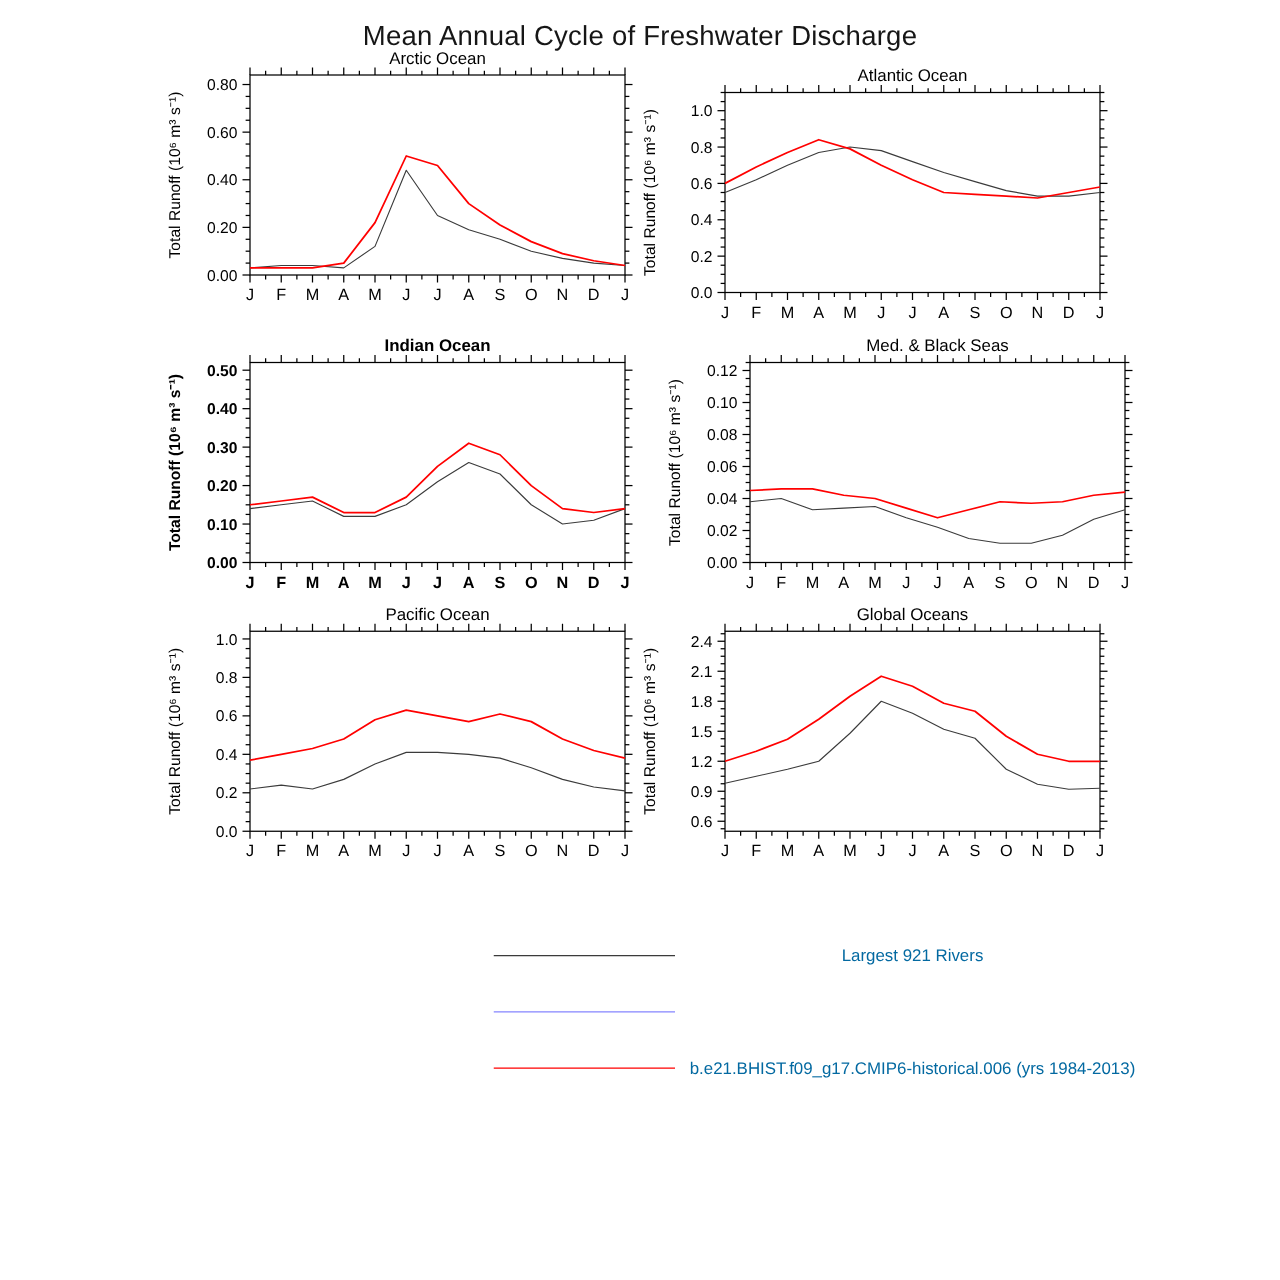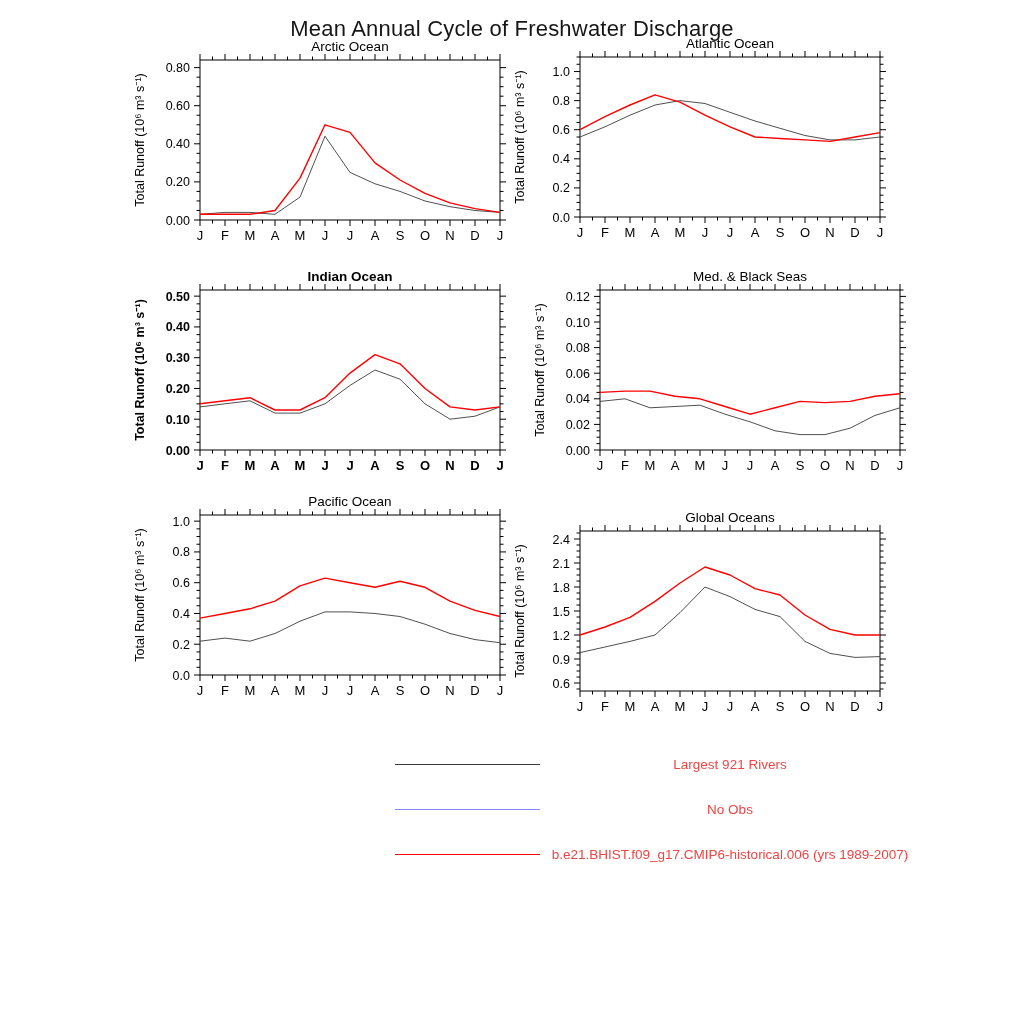--- a/index.html
+++ b/index.html
@@ -15,21 +15,21 @@
     letter-spacing: 0.2px;
   }
   .subplot { position: absolute; width: 420px; height: 208px; }
   .subplot svg { display: block; width: 420px; height: 208px; overflow: visible; }
   svg text { font-family: "Liberation Sans", sans-serif; }
   .legend { position: absolute; left: 395px; top: 742px; }
   .legend-row { display: flex; align-items: center; height: 45px; }
   .legend-line { width: 145px; flex: 0 0 145px; }
   .legend-label {
     width: 380px; text-align: center; font-size: 13.5px;
-    white-space: nowrap; color: #ef4444;
+    white-space: nowrap; color: #0369a1;
   }
 </style>
 </head>
 <body>
 
 <h1 class="figure-title">Mean Annual Cycle of Freshwater Discharge</h1>
 
 <div class="subplot" style="left:100px; top:40px;">
     <svg viewBox="0 0 420 208">
       <text x="250" y="11" text-anchor="middle" font-size="13.5" fill="#000">Arctic Ocean</text>
@@ -134,21 +134,21 @@
       <line stroke="#000" stroke-width="1" x1="387.5" y1="180" x2="387.5" y2="183.5"></line>
       <line stroke="#000" stroke-width="1" x1="387.5" y1="16.5" x2="387.5" y2="20"></line>
       <line stroke="#000" stroke-width="1" x1="400" y1="180" x2="400" y2="186"></line>
       <line stroke="#000" stroke-width="1" x1="400" y1="14" x2="400" y2="20"></line>
       <text x="400" y="200" text-anchor="middle" font-size="13" fill="#000">J</text>
       <rect stroke="#000" stroke-width="1" x="100" y="20" width="300" height="160" fill="none"></rect>
       <polyline points="100.0,174.3 125.0,172.4 150.0,172.4 175.0,174.3 200.0,157.1 225.0,96.2 250.0,132.4 275.0,143.8 300.0,151.4 325.0,161.0 350.0,166.7 375.0,170.5 400.0,172.4" fill="none" stroke="#3b3b3b" stroke-width="0.9" stroke-linejoin="round"></polyline>
       <polyline points="100.0,174.3 125.0,174.3 150.0,174.3 175.0,170.5 200.0,138.1 225.0,84.8 250.0,92.4 275.0,122.9 300.0,140.0 325.0,153.3 350.0,162.9 375.0,168.6 400.0,172.4" fill="none" stroke="#ff0000" stroke-width="1.4" stroke-linejoin="round"></polyline>
     </svg>
   </div>
-<div class="subplot" style="left:480px; top:37px;">
+<div class="subplot" style="left:480px; top:54px;">
     <svg viewBox="0 0 420 208">
       <text x="250" y="11" text-anchor="middle" font-size="13.5" fill="#000">Atlantic Ocean</text>
       <text transform="translate(44 100) rotate(-90)" text-anchor="middle" font-size="12.5" fill="#000">Total Runoff (10⁶ m³ s⁻¹)</text>
       <line stroke="#000" stroke-width="1" x1="94" y1="180" x2="100" y2="180"></line>
       <line stroke="#000" stroke-width="1" x1="400" y1="180" x2="406" y2="180"></line>
       <text x="90" y="184.5" text-anchor="end" font-size="12.5" fill="#000">0.0</text>
       <line stroke="#000" stroke-width="1" x1="94" y1="150.9090909090909" x2="100" y2="150.9090909090909"></line>
       <line stroke="#000" stroke-width="1" x1="400" y1="150.9090909090909" x2="406" y2="150.9090909090909"></line>
       <text x="90" y="155.4090909090909" text-anchor="end" font-size="12.5" fill="#000">0.2</text>
       <line stroke="#000" stroke-width="1" x1="94" y1="121.81818181818181" x2="100" y2="121.81818181818181"></line>
@@ -509,21 +509,21 @@
       <line stroke="#000" stroke-width="1" x1="387.5" y1="180" x2="387.5" y2="183.5"></line>
       <line stroke="#000" stroke-width="1" x1="387.5" y1="16.5" x2="387.5" y2="20"></line>
       <line stroke="#000" stroke-width="1" x1="400" y1="180" x2="400" y2="186"></line>
       <line stroke="#000" stroke-width="1" x1="400" y1="14" x2="400" y2="20"></line>
       <text x="400" y="200" text-anchor="middle" font-size="13" fill="#000">J</text>
       <rect stroke="#000" stroke-width="1" x="100" y="20" width="300" height="160" fill="none"></rect>
       <polyline points="100.0,131.4 125.0,128.8 150.0,137.8 175.0,136.5 200.0,135.2 225.0,144.2 250.0,151.8 275.0,160.8 300.0,164.6 325.0,164.6 350.0,158.2 375.0,145.4 400.0,137.8" fill="none" stroke="#3b3b3b" stroke-width="0.9" stroke-linejoin="round"></polyline>
       <polyline points="100.0,122.4 125.0,121.1 150.0,121.1 175.0,126.2 200.0,128.8 225.0,136.5 250.0,144.2 275.0,137.8 300.0,131.4 325.0,132.6 350.0,131.4 375.0,126.2 400.0,123.7" fill="none" stroke="#ff0000" stroke-width="1.4" stroke-linejoin="round"></polyline>
     </svg>
   </div>
-<div class="subplot" style="left:100px; top:495px;">
+<div class="subplot" style="left:100px; top:485px;">
     <svg viewBox="0 0 420 208">
       <text x="250" y="11" text-anchor="middle" font-size="13.5" fill="#000">Pacific Ocean</text>
       <text transform="translate(44 100) rotate(-90)" text-anchor="middle" font-size="12.5" fill="#000">Total Runoff (10⁶ m³ s⁻¹)</text>
       <line stroke="#000" stroke-width="1" x1="94" y1="180" x2="100" y2="180"></line>
       <line stroke="#000" stroke-width="1" x1="400" y1="180" x2="406" y2="180"></line>
       <text x="90" y="184.5" text-anchor="end" font-size="12.5" fill="#000">0.0</text>
       <line stroke="#000" stroke-width="1" x1="94" y1="149.23076923076923" x2="100" y2="149.23076923076923"></line>
       <line stroke="#000" stroke-width="1" x1="400" y1="149.23076923076923" x2="406" y2="149.23076923076923"></line>
       <text x="90" y="153.73076923076923" text-anchor="end" font-size="12.5" fill="#000">0.2</text>
       <line stroke="#000" stroke-width="1" x1="94" y1="118.46153846153845" x2="100" y2="118.46153846153845"></line>
@@ -629,21 +629,21 @@
       <line stroke="#000" stroke-width="1" x1="387.5" y1="180" x2="387.5" y2="183.5"></line>
       <line stroke="#000" stroke-width="1" x1="387.5" y1="16.5" x2="387.5" y2="20"></line>
       <line stroke="#000" stroke-width="1" x1="400" y1="180" x2="400" y2="186"></line>
       <line stroke="#000" stroke-width="1" x1="400" y1="14" x2="400" y2="20"></line>
       <text x="400" y="200" text-anchor="middle" font-size="13" fill="#000">J</text>
       <rect stroke="#000" stroke-width="1" x="100" y="20" width="300" height="160" fill="none"></rect>
       <polyline points="100.0,146.2 125.0,143.1 150.0,146.2 175.0,138.5 200.0,126.2 225.0,116.9 250.0,116.9 275.0,118.5 300.0,121.5 325.0,129.2 350.0,138.5 375.0,144.6 400.0,147.7" fill="none" stroke="#3b3b3b" stroke-width="0.9" stroke-linejoin="round"></polyline>
       <polyline points="100.0,123.1 125.0,118.5 150.0,113.8 175.0,106.2 200.0,90.8 225.0,83.1 250.0,87.7 275.0,92.3 300.0,86.2 325.0,92.3 350.0,106.2 375.0,115.4 400.0,121.5" fill="none" stroke="#ff0000" stroke-width="1.4" stroke-linejoin="round"></polyline>
     </svg>
   </div>
-<div class="subplot" style="left:480px; top:485px;margin-top:26px;">
+<div class="subplot" style="left:480px; top:485px;">
     <svg viewBox="0 0 420 208">
       <text x="250" y="11" text-anchor="middle" font-size="13.5" fill="#000">Global Oceans</text>
       <text transform="translate(44 100) rotate(-90)" text-anchor="middle" font-size="12.5" fill="#000">Total Runoff (10⁶ m³ s⁻¹)</text>
       <line stroke="#000" stroke-width="1" x1="94" y1="172" x2="100" y2="172"></line>
       <line stroke="#000" stroke-width="1" x1="400" y1="172" x2="406" y2="172"></line>
       <text x="90" y="176.5" text-anchor="end" font-size="12.5" fill="#000">0.6</text>
       <line stroke="#000" stroke-width="1" x1="94" y1="148" x2="100" y2="148"></line>
       <line stroke="#000" stroke-width="1" x1="400" y1="148" x2="406" y2="148"></line>
       <text x="90" y="152.5" text-anchor="end" font-size="12.5" fill="#000">0.9</text>
       <line stroke="#000" stroke-width="1" x1="94" y1="124" x2="100" y2="124"></line>
@@ -770,19 +770,18 @@
     </svg>
   </div>
 
 <div class="legend">
     <div class="legend-row">
       <div class="legend-line" style="height: 1px; background: rgb(59, 59, 59);"></div>
       <div class="legend-label">Largest 921 Rivers</div>
     </div>
     <div class="legend-row">
       <div class="legend-line" style="height: 1px; background: rgb(133, 133, 255);"></div>
-      <div class="legend-label">No Obs</div>
     </div>
     <div class="legend-row">
       <div class="legend-line" style="height: 1.5px; background: rgb(255, 0, 0);"></div>
-      <div class="legend-label">b.e21.BHIST.f09_g17.CMIP6-historical.006 (yrs 1989-2007)</div>
+      <div class="legend-label">b.e21.BHIST.f09_g17.CMIP6-historical.006 (yrs 1984-2013)</div>
     </div>
   </div>
 
 </body></html>

